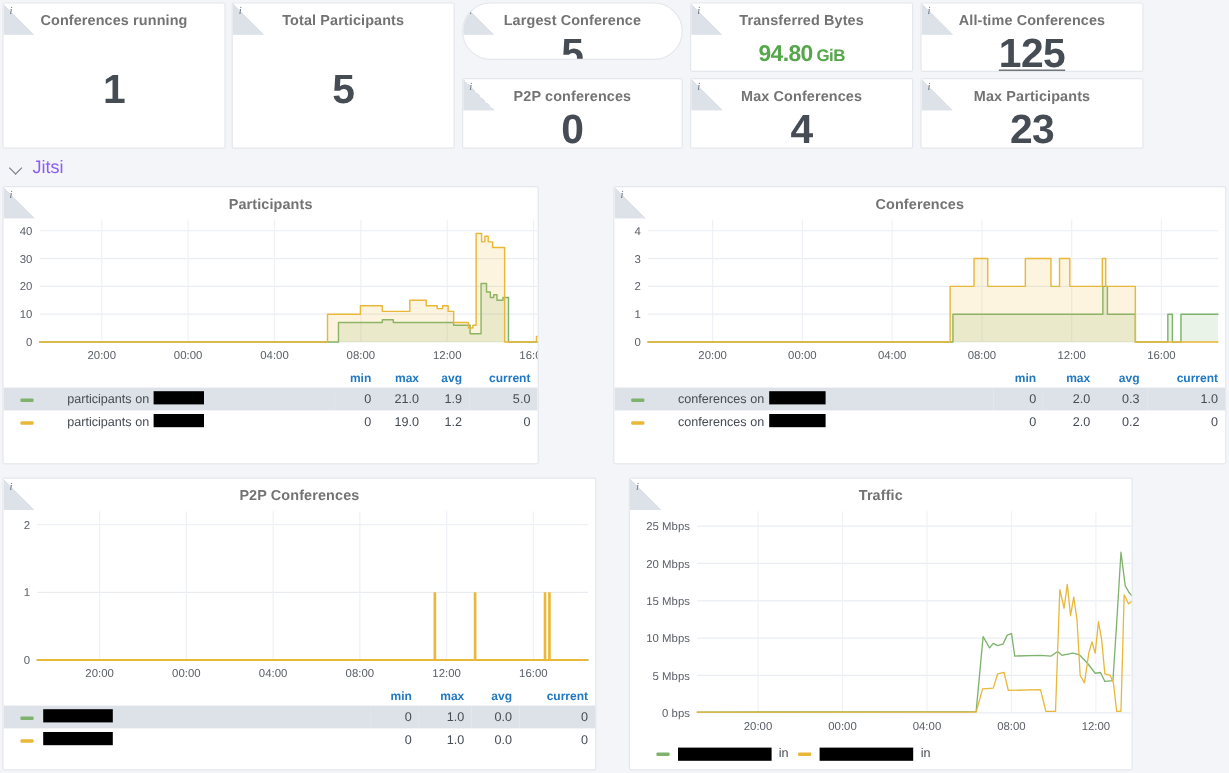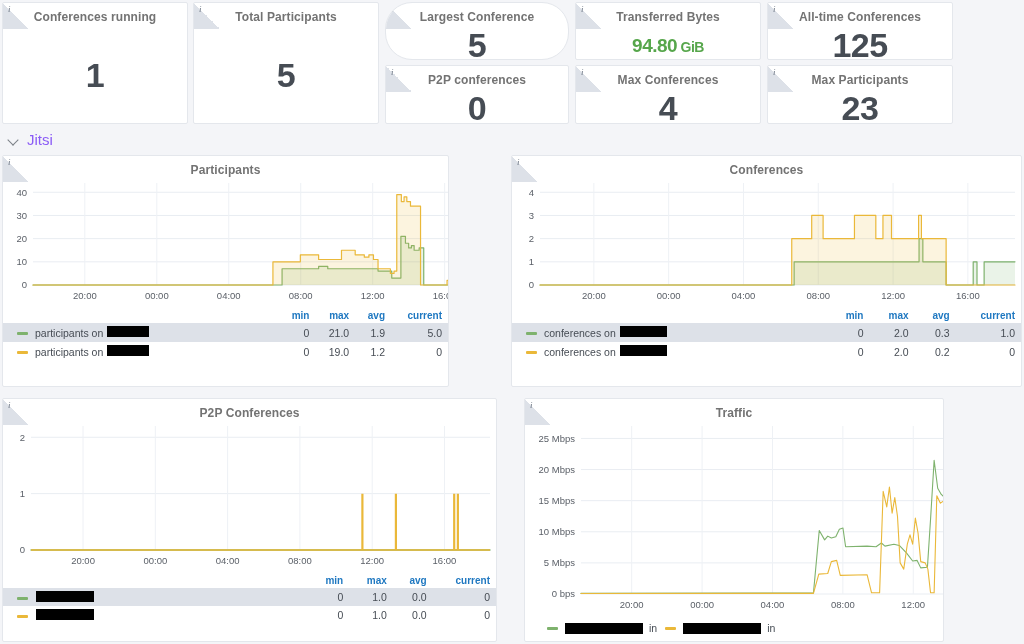--- a/index.html
+++ b/index.html
@@ -117,21 +117,21 @@
     padding-left: 14px;
   }
   .legend-table tr.alt { background: #dde1e8; }
   .swatch {
     display: inline-block;
     width: 11px; height: 3px;
     border-radius: 1px;
     vertical-align: middle;
     margin-right: 7px;
   }
-  .lbl { vertical-align: middle; }
+  .lbl { vertical-align: middle; margin-left: 21px; }
   .redact {
     display: inline-block;
     background: #000;
     height: 11px;
     vertical-align: -1px;
     margin-left: 1px;
   }
 
   
   .legend-inline {
@@ -152,21 +152,21 @@
       <div class="panel" style="left: 2px; top: 2px; width: 186px; height: 122px;">
         <div class="corner-info"></div>
         <div class="panel-title">Conferences running</div>
         <div class="stat-value" style="margin-top: 34px;">1</div>
       </div>
       <div class="panel" style="left: 193px; top: 2px; width: 186px; height: 122px;">
         <div class="corner-info"></div>
         <div class="panel-title">Total Participants</div>
         <div class="stat-value" style="margin-top: 34px;">5</div>
       </div>
-      <div class="panel" style="left: 385px; top: 2px; width: 184px; height: 58px; border-radius: 27px;">
+      <div class="panel" style="left: 385px; top: 2px; width: 184px; height: 48px; border-radius: 27px;">
         <div class="corner-info"></div>
         <div class="panel-title">Largest Conference</div>
         <div class="stat-value" style="margin-top: 4px;">5</div>
       </div>
       <div class="panel" style="left: 385px; top: 65px; width: 184px; height: 59px;">
         <div class="corner-info"></div>
         <div class="panel-title">P2P conferences</div>
         <div class="stat-value" style="margin-top: 4px;">0</div>
       </div>
       <div class="panel" style="left: 575px; top: 2px; width: 186px; height: 58px;">

